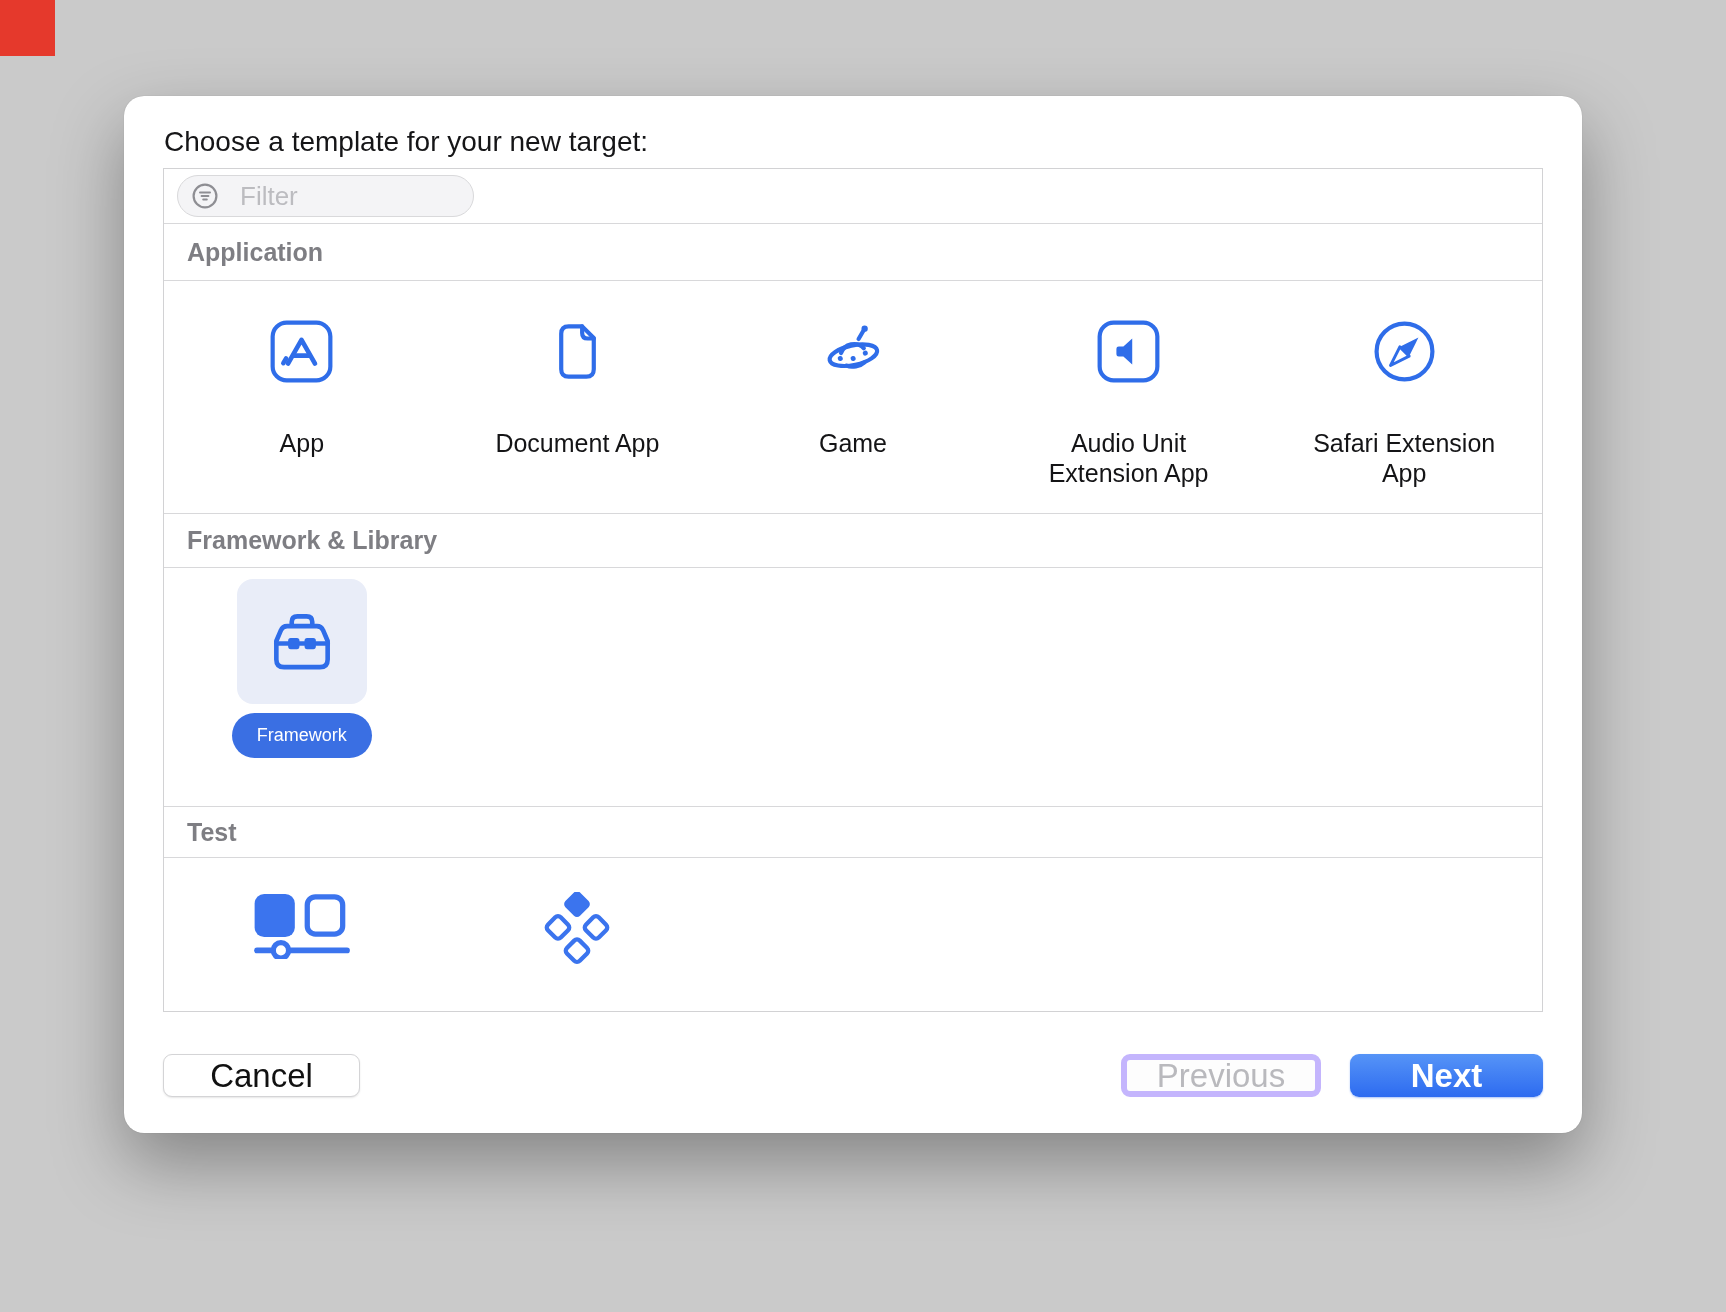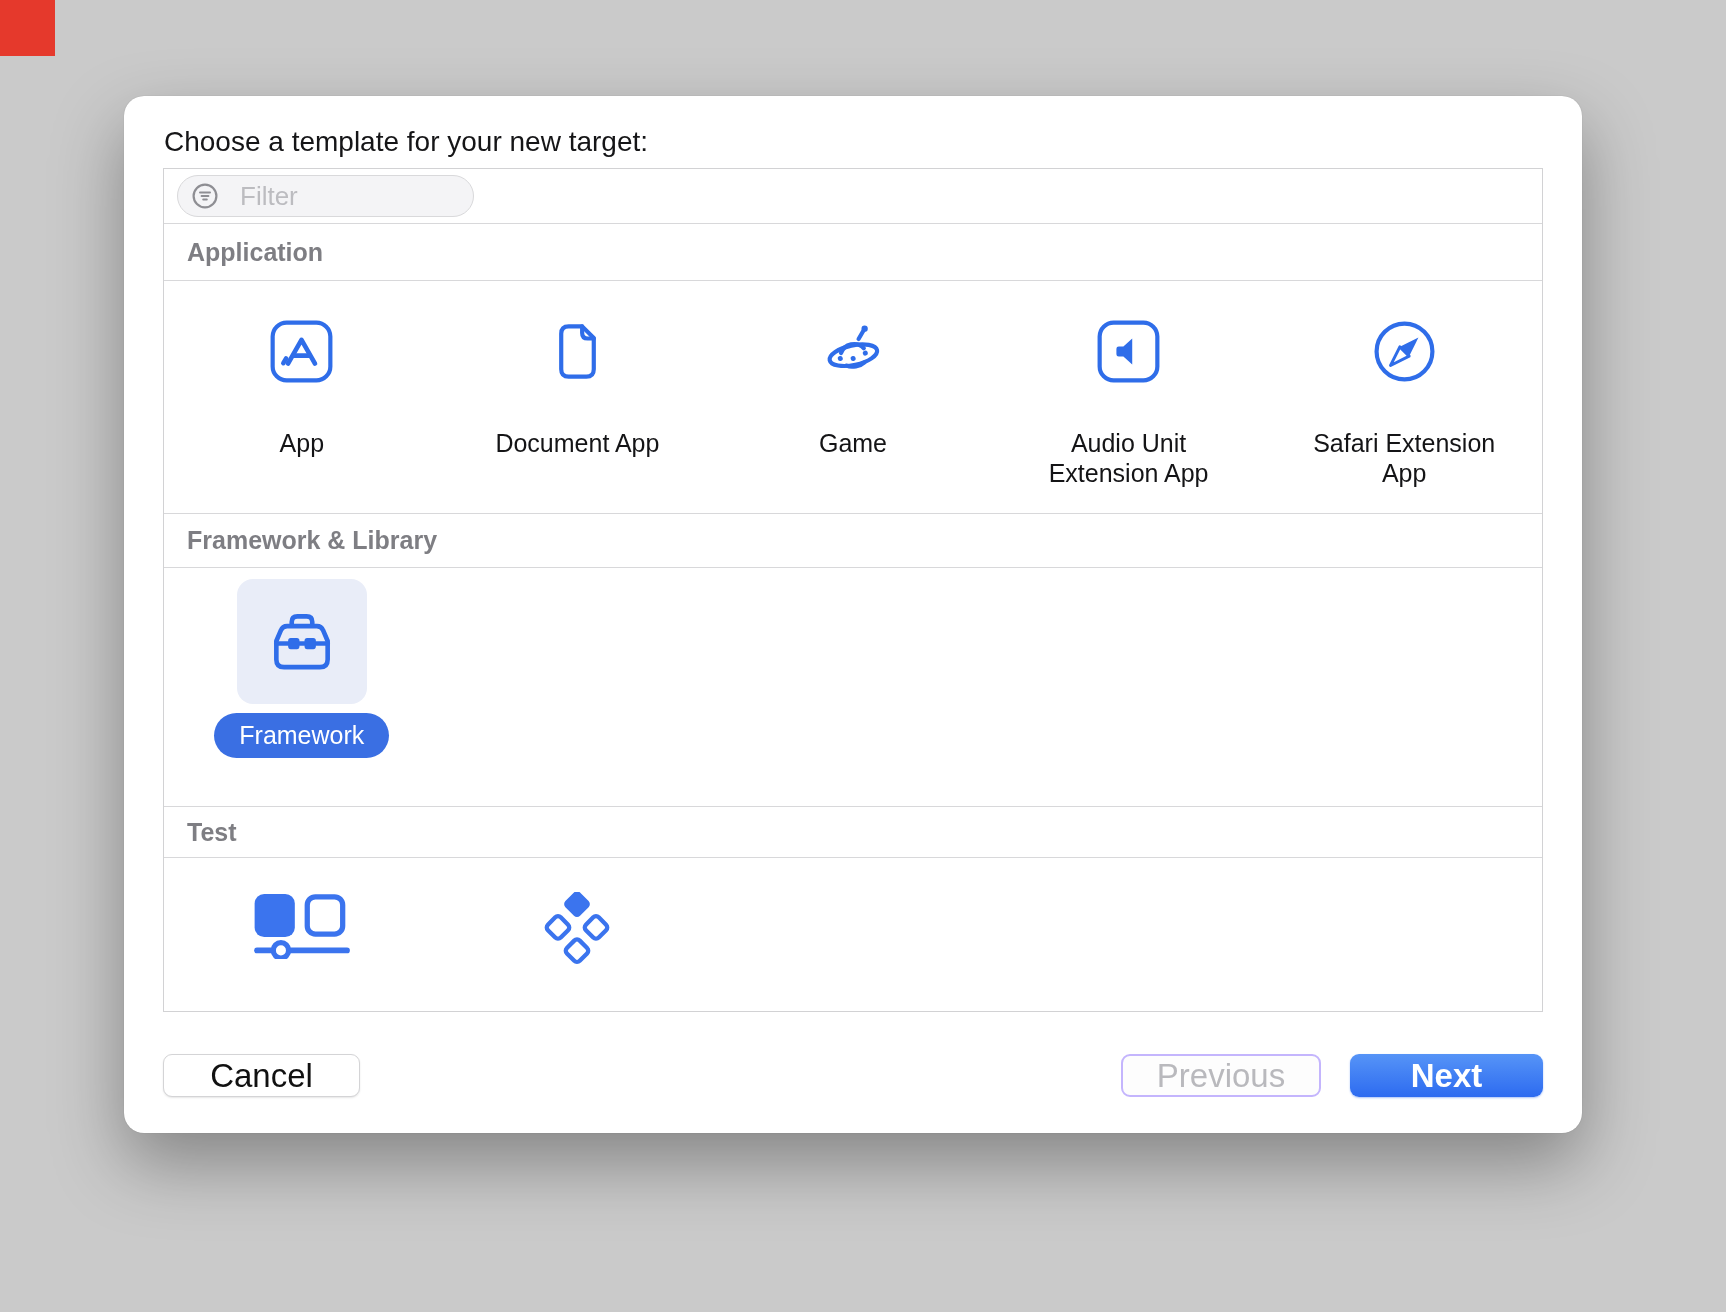--- a/index.html
+++ b/index.html
@@ -35,30 +35,30 @@
   .ir-app{height:233px;}  .ir-fw{height:239px;}  .ir-test{height:155px;border-bottom:none;}
   .tpl-item{width:20%;display:flex;flex-direction:column;align-items:center;cursor:default;}
   .app-item{padding-top:37px;}
   .icon-slot{height:67px;display:flex;align-items:center;justify-content:center;}
   .tpl-label{margin-top:43px;font-size:25px;line-height:30px;color:#141416;text-align:center;max-width:200px;}
 
   
   .fw-item{padding-top:11px;}
   .tile{width:130px;height:125px;border-radius:16px;background:#e9edf8;display:flex;align-items:center;justify-content:center;}
   .pill{margin-top:9px;height:45px;padding:0 25px;border-radius:23px;background:#3a6fe3;color:#ffffff;
-        font-size:25px;display:flex;align-items:center;}
+        font-size:18px;display:flex;align-items:center;}
 
   .test-item{padding-top:34px;}
 
   
   .footer{position:absolute;left:39px;top:958px;width:1380px;height:43px;display:flex;align-items:center;}
   .btn{height:43px;box-sizing:border-box;border-radius:9px;font-family:inherit;font-size:33px;
        display:flex;align-items:center;justify-content:center;cursor:default;}
   .btn-cancel{width:197px;background:#ffffff;border:1px solid #d4d4d6;color:#111;box-shadow:0 1px 2px rgba(0,0,0,.10);}
-  .btn-prev{margin-left:auto;width:200px;background:#fdfdfd;border:2px solid #c4b5fd;color:#b9b9bd;}
+  .btn-prev{margin-left:auto;width:200px;background:#fdfdfd;border:6px solid #c4b5fd;color:#b9b9bd;}
   .btn-next{margin-left:29px;width:193px;border:none;color:#fff;font-weight:700;
             background:linear-gradient(#5694f7,#2d6bf0);box-shadow:0 1px 2px rgba(45,107,240,.4);}
 
   svg{display:block;}
 </style>
 </head>
 <body>
 
 <div class="screen">
   <div class="corner-marker"></div>

